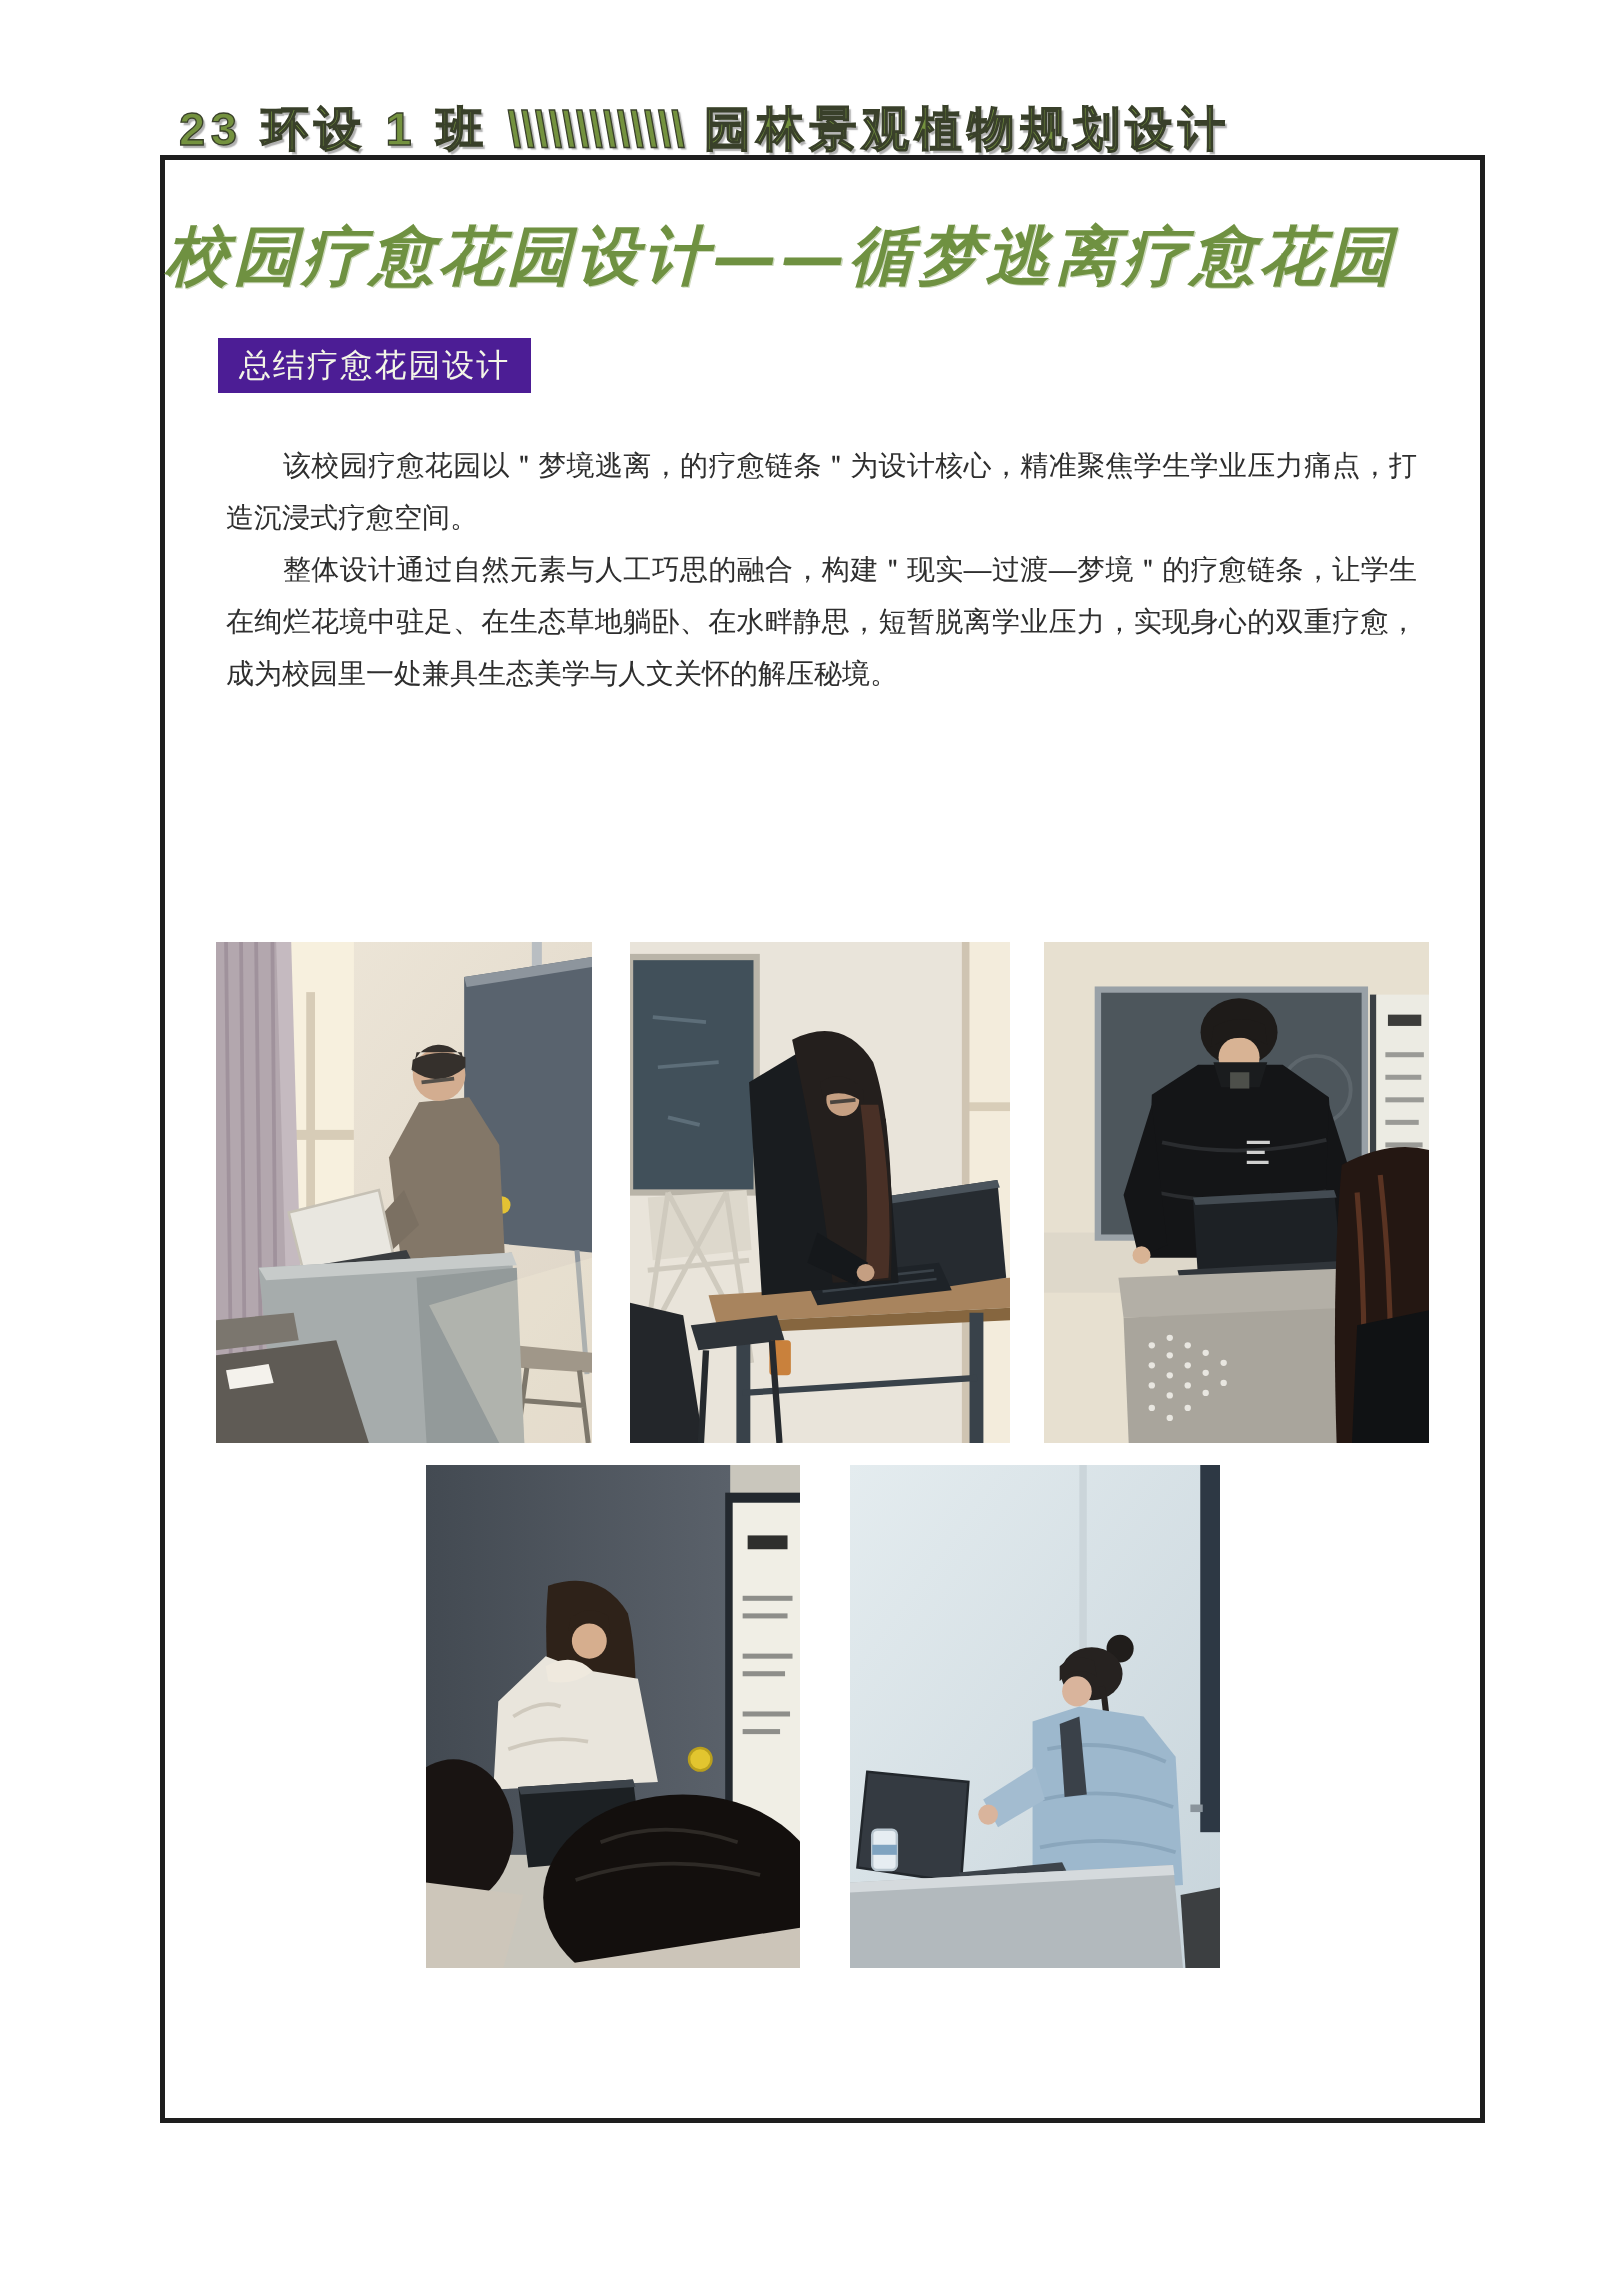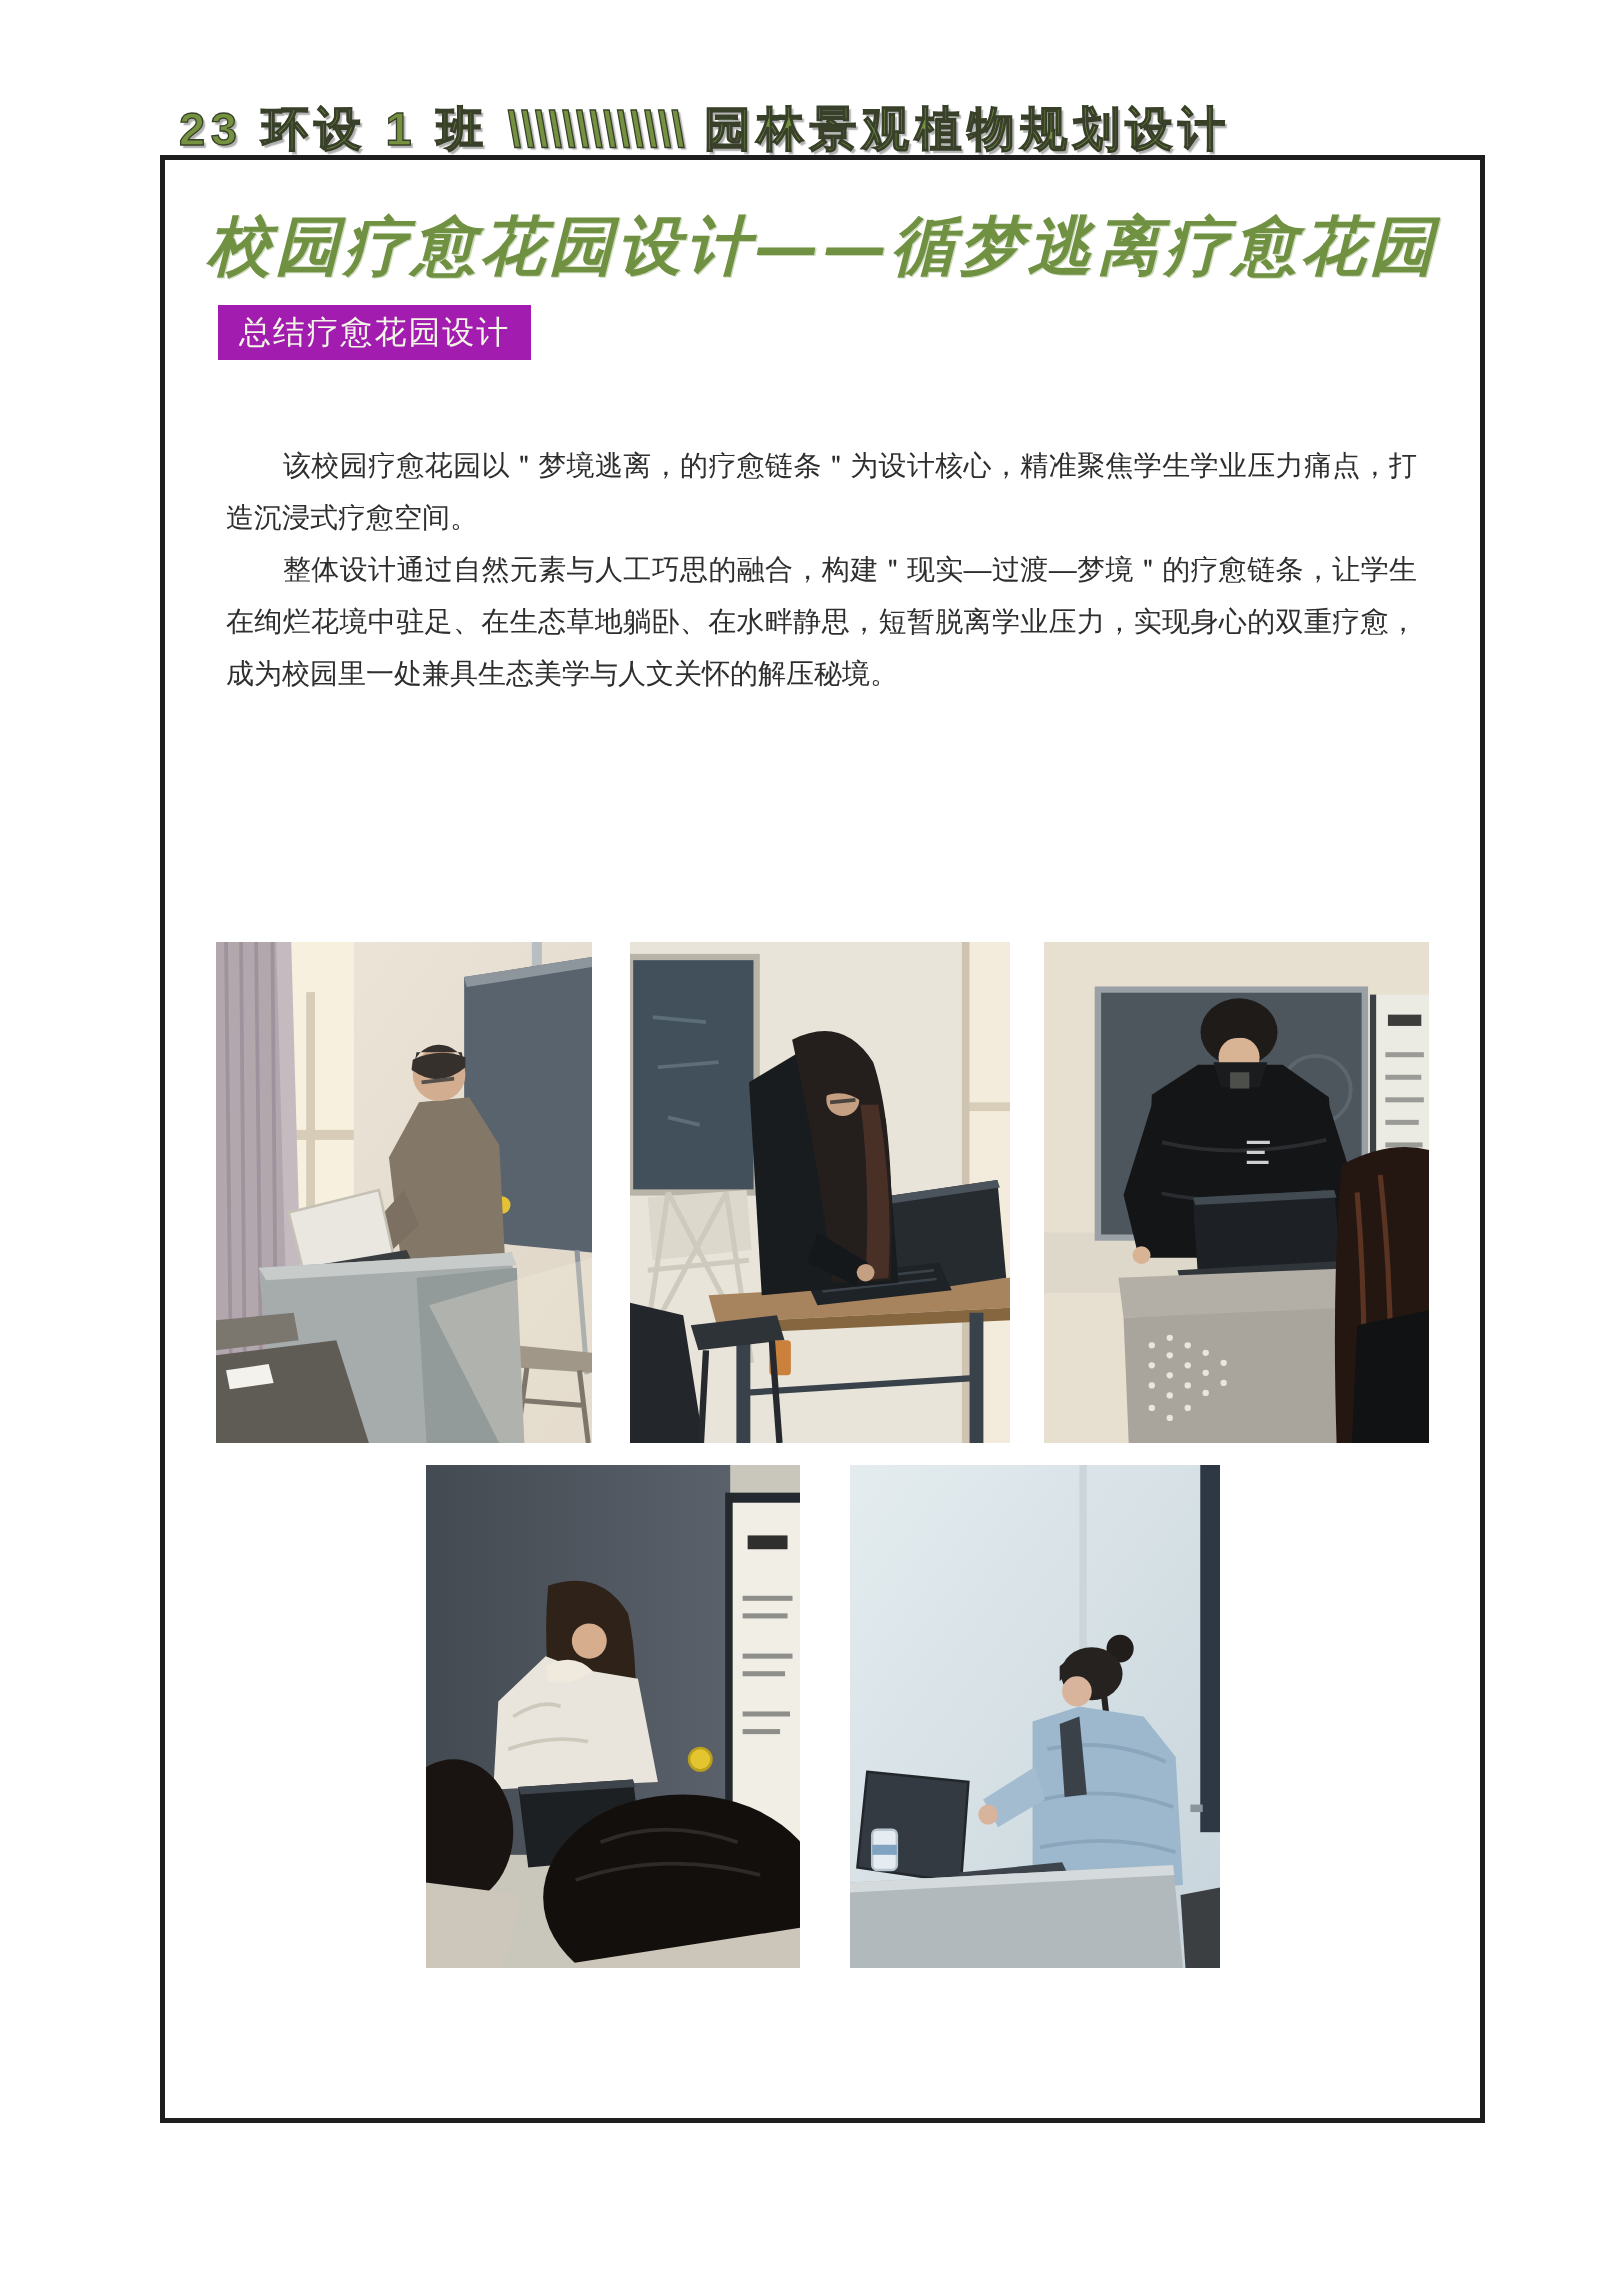--- a/index.html
+++ b/index.html
@@ -15,31 +15,31 @@
   }
   .page-header .slashes{letter-spacing:0.6px;font-weight:700;transform:scaleY(1.05);display:inline-block;}
 
   
   .main-box{
     position:absolute;left:160px;top:155px;width:1325px;height:1968px;
     border:5.7px solid #1e1e1e;box-sizing:border-box;background:#ffffff;
   }
 
   .main-title{
-    position:absolute;left:0;top:50px;width:100%;text-align:center;
+    position:absolute;left:0;top:60px;width:100%;text-align:left;
     font-family:"DejaVu Serif",serif;font-style:italic;font-weight:bold;
     font-size:64px;line-height:71px;letter-spacing:4.4px;color:#6f9141;
     text-shadow:1.3px 1.3px 0 rgba(111,145,65,0.35);
     white-space:nowrap;
   }
 
   .section-badge{
-    position:absolute;background:#a21caf;color:#f3f5e7;
+    position:absolute;background:#4c1d95;color:#f3f5e7;
     display:flex;align-items:center;justify-content:center;
-    font-size:32px;letter-spacing:1.9px;
+    font-size:32px;letter-spacing:1.9px;margin-top:33px;
   }
   .badge-1{left:53px;top:145px;width:313px;height:55px;}
   .badge-2{left:53px;top:677px;width:378px;height:56px;}
 
   .summary-text{
     position:absolute;left:61px;top:280px;width:1191px;
     font-size:28px;line-height:52px;color:#2e2e2e;text-align:justify;
   }
   .summary-text p{margin:0;text-indent:57px;}
 

